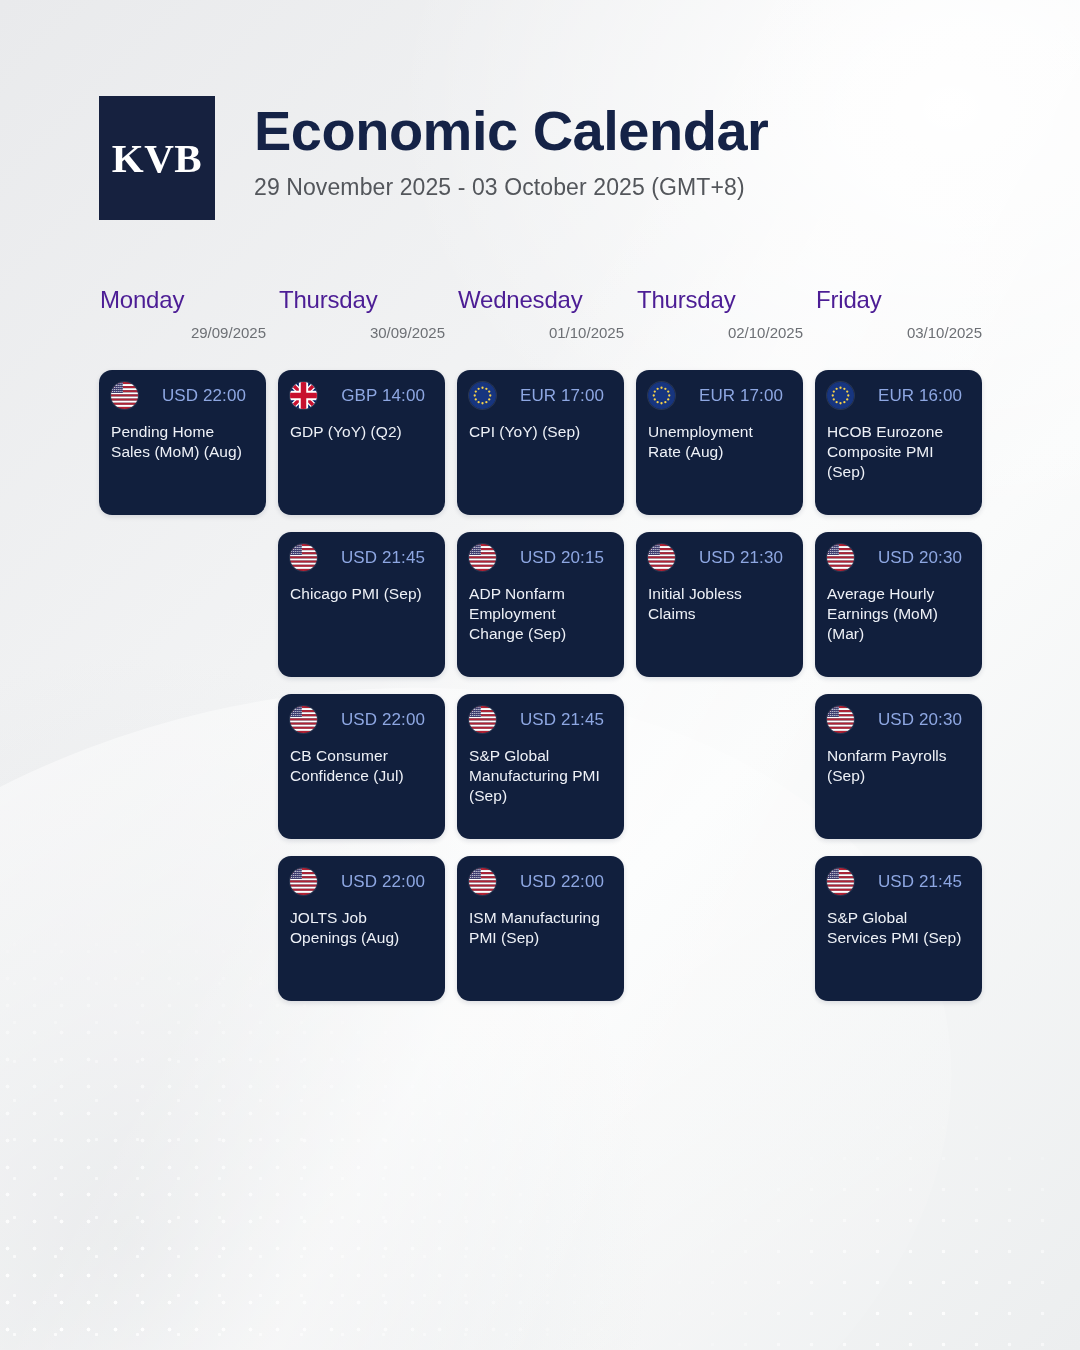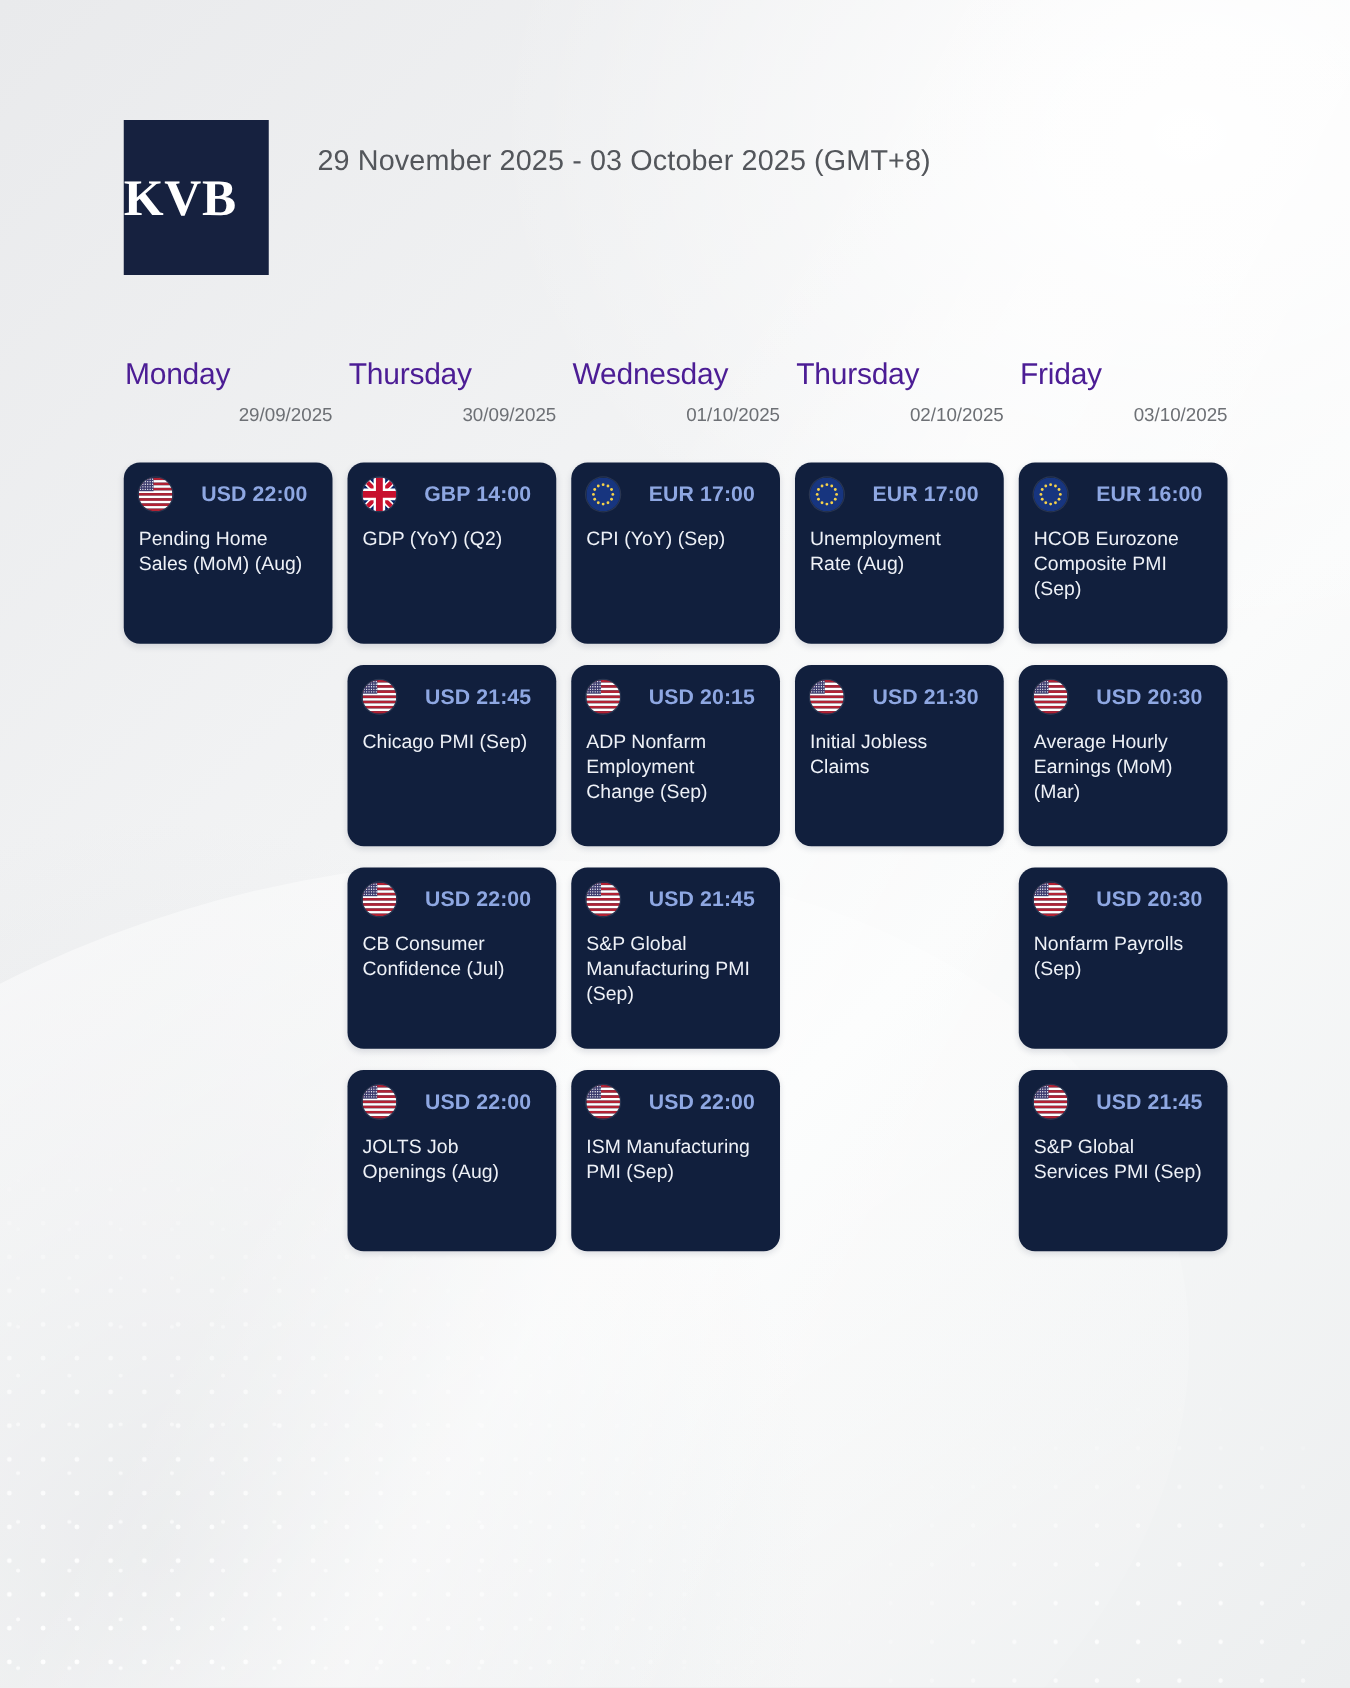--- a/index.html
+++ b/index.html
@@ -62,21 +62,21 @@
   
   .header {
     position: absolute;
     left: 99px; top: 96px;
     display: flex;
     align-items: flex-start;
   }
   .logo-box {
     width: 116px; height: 124px;
     background: #16213f;
-    display: flex; align-items: center; justify-content: flex-start;
+    display: flex; align-items: center; justify-content: center;
     flex: none;
   }
   .logo-text {
     color: #ffffff;
     font-family: "Liberation Serif", serif;
     font-weight: bold;
     font-size: 41px;
     letter-spacing: 0.5px;
   }
   .header-text { margin-left: 39px; padding-top: 6px; }
@@ -138,21 +138,21 @@
     overflow: hidden;
     position: relative;
     box-shadow: 0 0 0 1px rgba(255,255,255,0.10);
   }
   .flag svg { display: block; width: 100%; height: 100%; }
 
   .cur-time {
     margin-left: auto;
     padding-right: 7px;
     font-size: 17px;
-    font-weight: bold;
+    font-weight: normal;
     color: #8ea7e2;
     letter-spacing: 0.1px;
     white-space: nowrap;
   }
   .event-name {
     margin-top: 13px;
     font-size: 15.5px;
     line-height: 1.3;
     color: #eef1f7;
     letter-spacing: 0.05px;
@@ -172,20 +172,21 @@
 <div class="bg-dots"></div>
 <div class="bg-dots-2"></div>
 
 <div class="page">
 
   <div class="header">
     <div class="logo-box">
       <span class="logo-text">KVB</span>
     </div>
     <div class="header-text">
+      <div class="title">Economic Calendar</div>
       <div class="subtitle">29 November 2025 - 03 October 2025  (GMT+8)</div>
     </div>
   </div>
 
   <div class="calendar" id="calendar">
       <div class="day-head">
         <div class="day-name">Monday</div>
         <div class="day-date">29/09/2025</div>
       </div>
       <div class="day-head">

